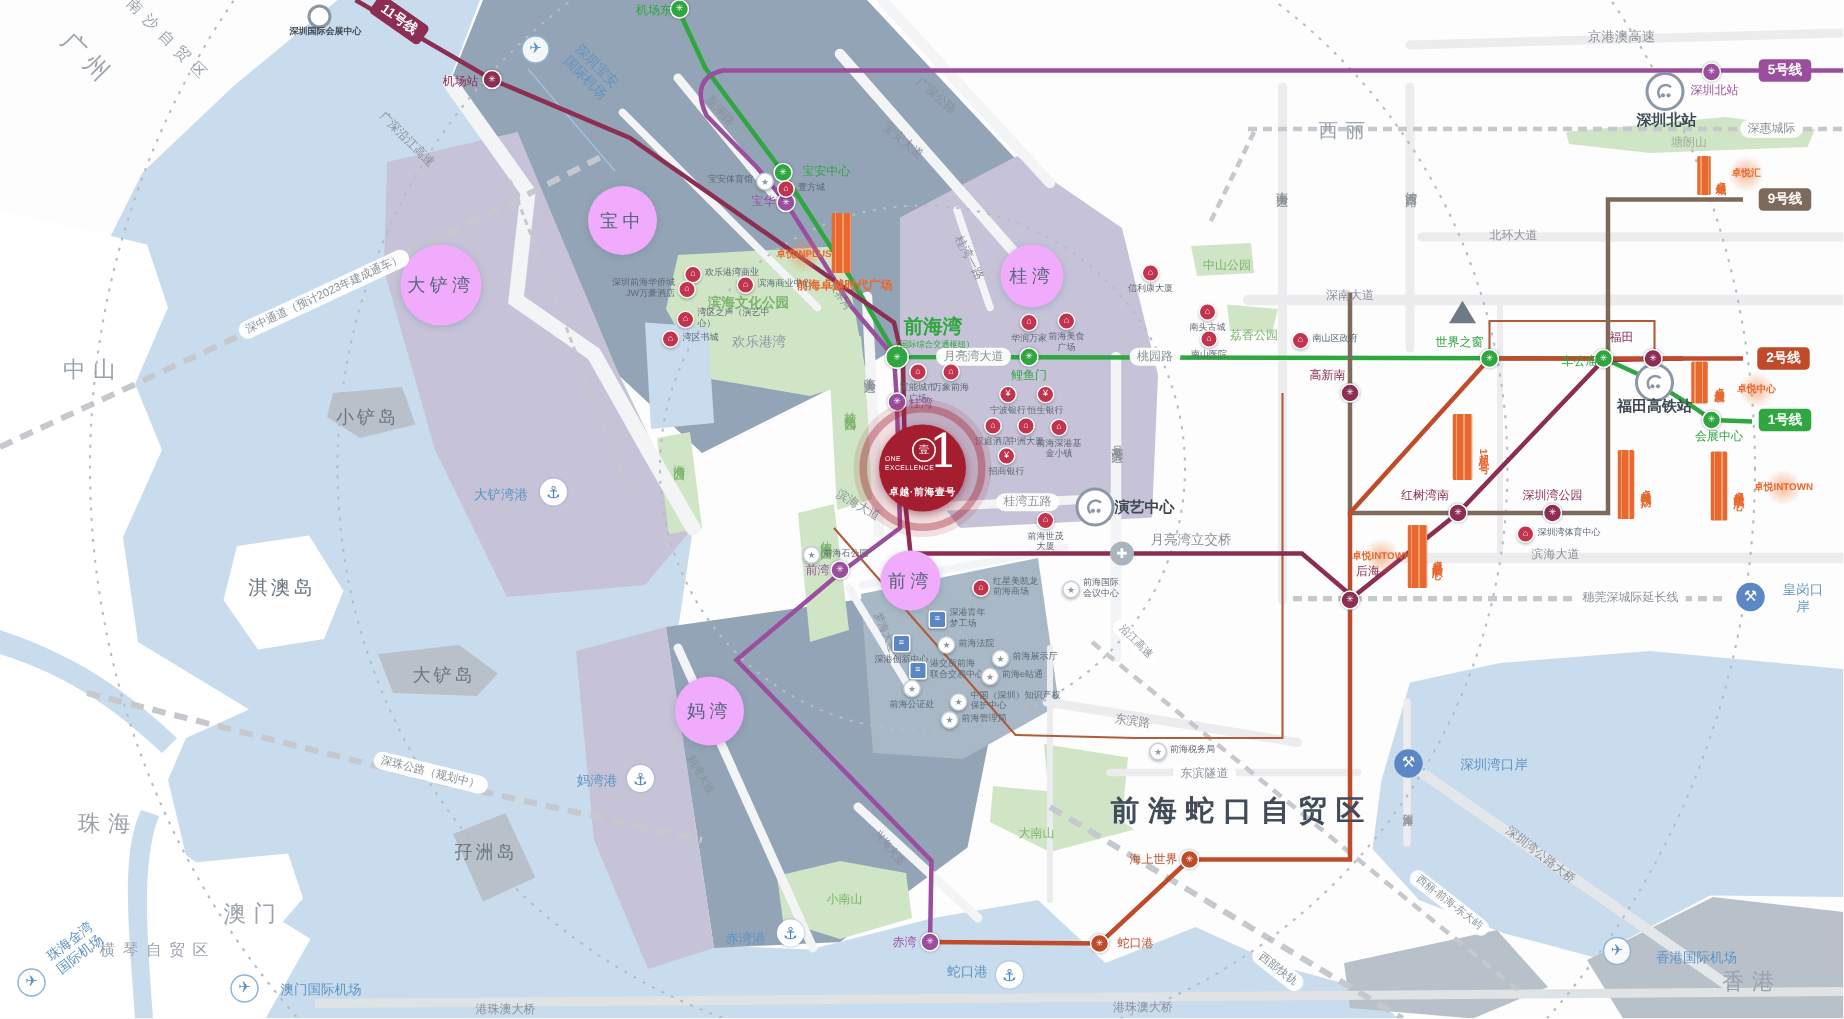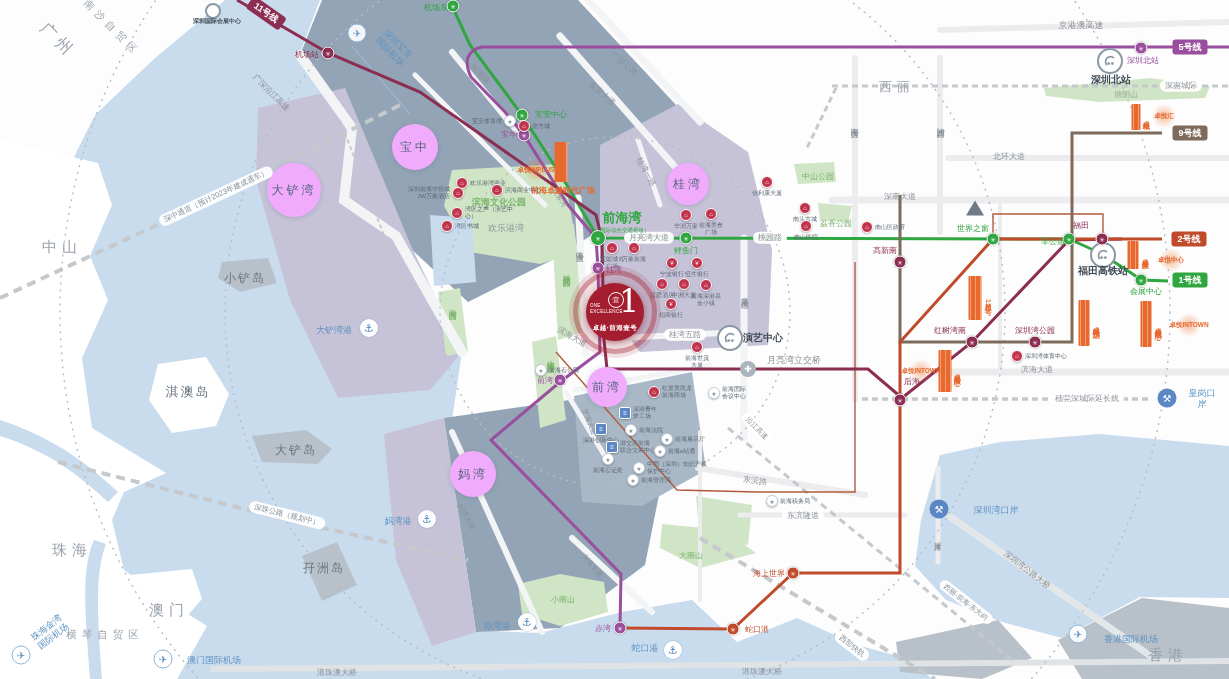--- a/index.html
+++ b/index.html
@@ -185,20 +185,21 @@
 </div>
 
 <div class="lbl reg" style="left: 58px; top: 40px; font-size: 16px; transform: translate(-50%, -50%) rotate(45deg);">广州</div>
     <div class="lbl reg" style="left: 112px; top: 28px; font-size: 10px; transform: translate(-50%, -50%) rotate(45deg);">南沙自贸区</div>
     <div class="lbl reg" style="left: 62px; top: 247px; font-size: 15px; transform: translate(-50%, -50%);">中山</div>
     <div class="lbl reg" style="left: 897px; top: 87px; font-size: 13px; transform: translate(-50%, -50%);">西丽</div>
     <div class="lbl reg" style="left: 72px; top: 550px; font-size: 15px; transform: translate(-50%, -50%);">珠海</div>
     <div class="lbl reg" style="left: 169px; top: 610px; font-size: 15px; transform: translate(-50%, -50%);">澳门</div>
     <div class="lbl reg" style="left: 105px; top: 634px; font-size: 10.5px; transform: translate(-50%, -50%);">横琴自贸区</div>
     <div class="lbl reg" style="left: 1168px; top: 655px; font-size: 15px; transform: translate(-50%, -50%);">香港</div>
+    <div class="lbl regd" style="left: 828px; top: 542px; font-size: 19px; transform: translate(-50%, -50%);">前海蛇口自贸区</div>
     <div class="lbl isl" style="left: 245px; top: 278px; font-size: 12px; transform: translate(-50%, -50%);">小铲岛</div>
     <div class="lbl isl" style="left: 188px; top: 392px; font-size: 13px; transform: translate(-50%, -50%); text-align: right;">淇澳岛</div>
     <div class="lbl isl" style="left: 296px; top: 450px; font-size: 12px; transform: translate(-50%, -50%);">大铲岛</div>
     <div class="lbl isl" style="left: 324px; top: 568px; font-size: 12px; transform: translate(-50%, -50%);">孖洲岛</div>
     <div class="lbl park" style="left: 499px; top: 202px; font-size: 9px; font-weight: bold; transform: translate(-50%, -50%);">滨海文化公园</div>
     <div class="lbl park" style="left: 506px; top: 228px; font-size: 9px; color: rgb(141, 153, 165); transform: translate(-50%, -50%);">欢乐港湾</div>
     <div class="lbl park v" style="left: 566px; top: 271px; font-size: 8px; transform: translate(-50%, -50%);">桂湾文化公园</div>
     <div class="lbl park v" style="left: 550px; top: 357px; font-size: 8px; transform: translate(-50%, -50%);">休闲海岸公园</div>
     <div class="lbl park v" style="left: 452px; top: 305px; font-size: 8px; transform: translate(-50%, -50%);">海湾公园</div>
     <div class="lbl park" style="left: 818px; top: 177px; font-size: 8px; transform: translate(-50%, -50%);">中山公园</div>

